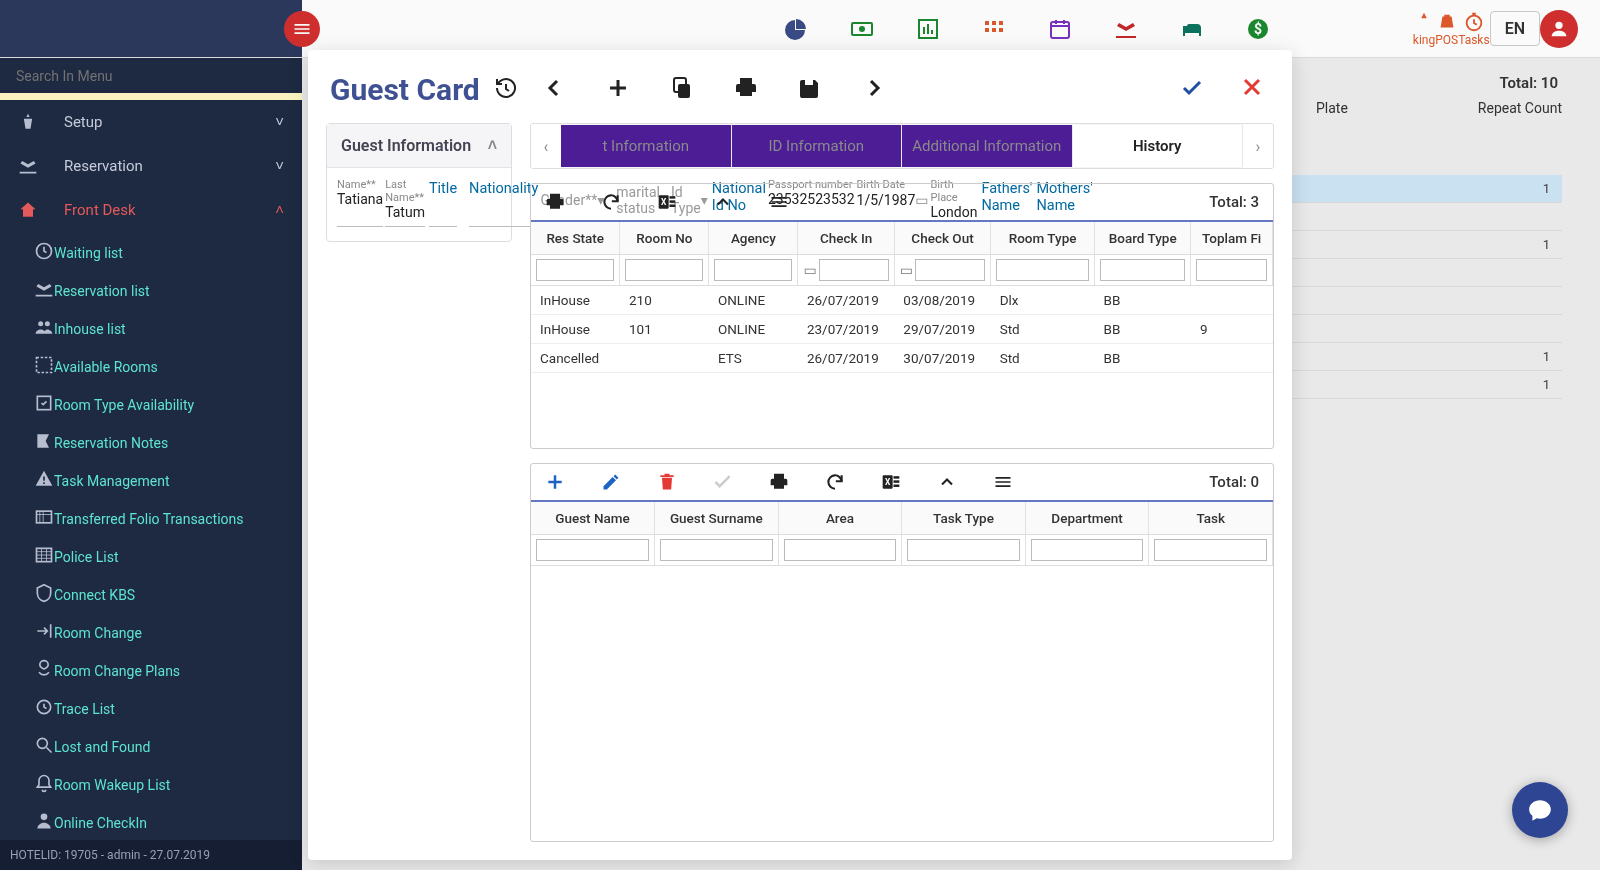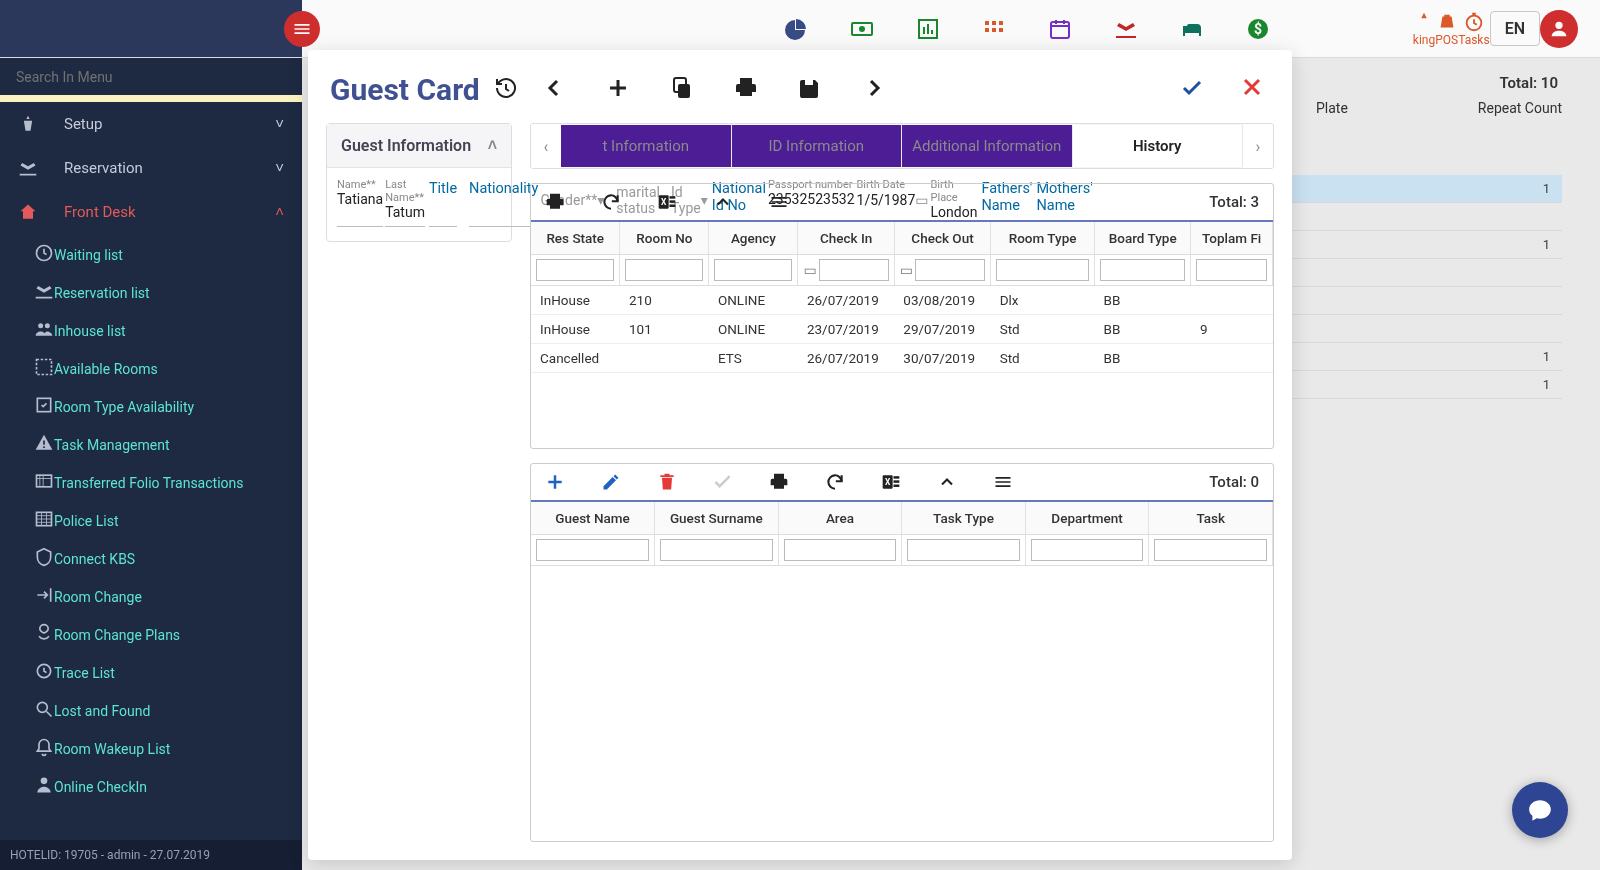--- a/index.html
+++ b/index.html
@@ -251,20 +251,26 @@
             <rect x="3" y="3" width="18" height="18" fill="none" stroke="#b9c1d3" stroke-width="2" stroke-dasharray="3 2"></rect>
           </svg>
           <span>Available Rooms</span>
         </div>
         <div class="sidebar-subitem">
           <svg class="ic" viewBox="0 0 24 24">
             <rect x="4" y="4" width="16" height="16" fill="none" stroke="#b9c1d3" stroke-width="2"></rect>
             <path d="M9 12l2 2 4-4" stroke="#b9c1d3" stroke-width="2" fill="none"></path>
           </svg>
           <span>Room Type Availability</span>
+        </div>
+        <div class="sidebar-subitem">
+          <svg class="ic" viewBox="0 0 24 24">
+            <path d="M4 4h14l-4 8 4 8H4z" fill="#b9c1d3"></path>
+          </svg>
+          <span>Reservation Notes</span>
         </div>
         <div class="sidebar-subitem">
           <svg class="ic" viewBox="0 0 24 24">
             <path d="M12 2L2 20h20z" fill="#b9c1d3"></path>
             <rect x="11" y="9" width="2" height="5" fill="#1f2a44"></rect>
             <rect x="11" y="16" width="2" height="2" fill="#1f2a44"></rect>
           </svg>
           <span>Task Management</span>
         </div>
         <div class="sidebar-subitem">

